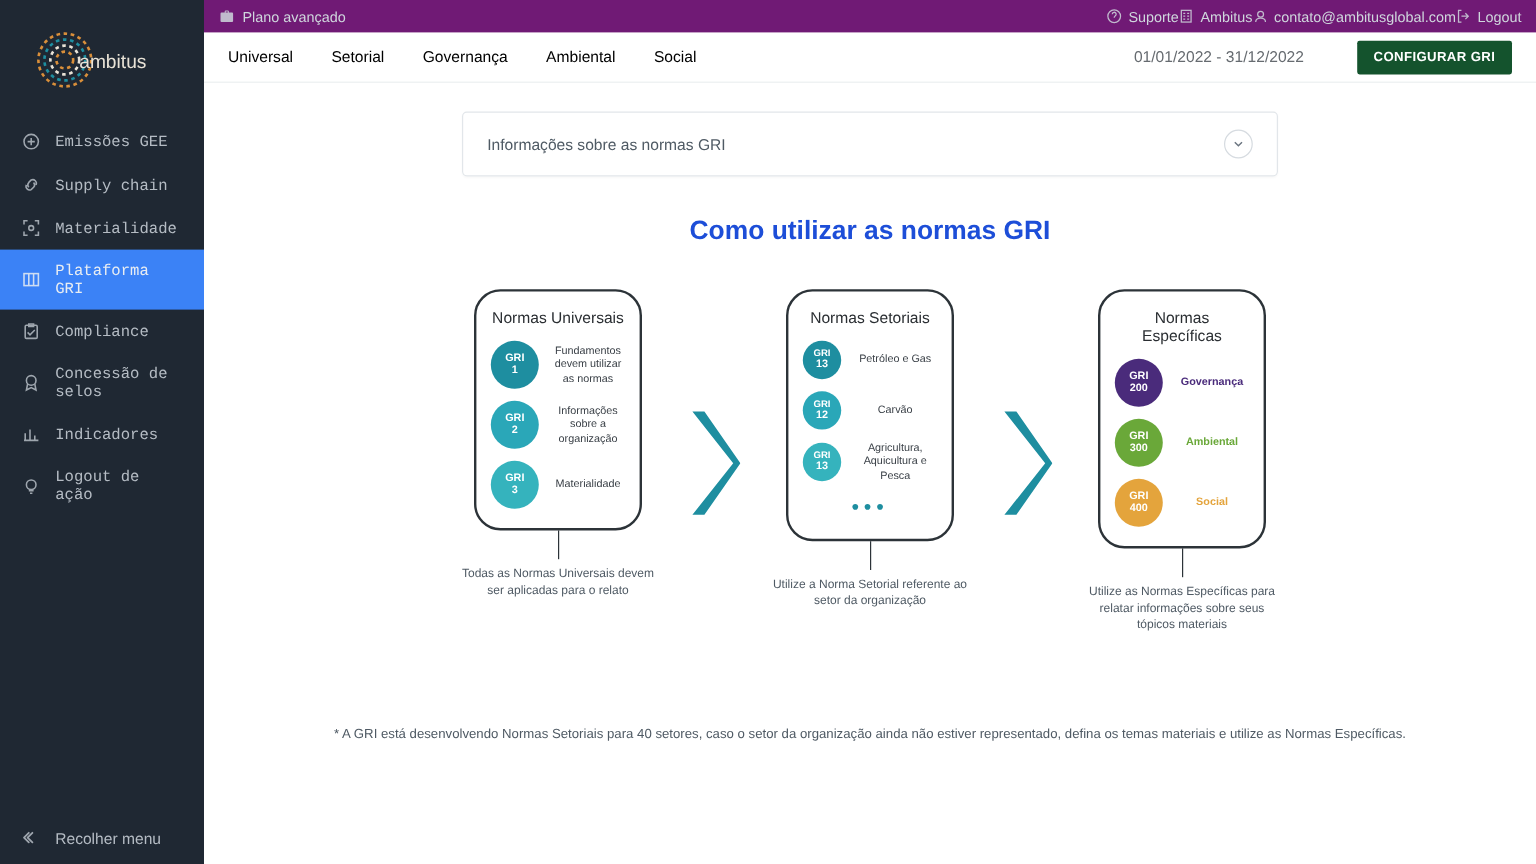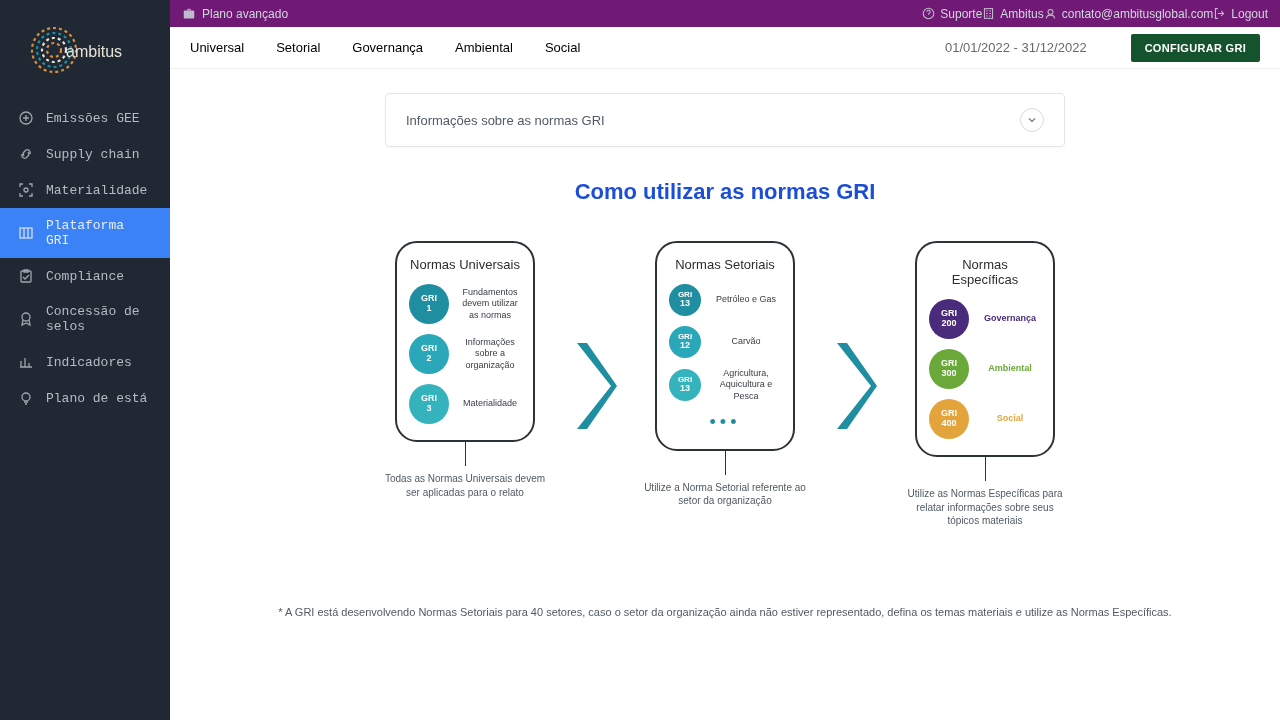--- a/index.html
+++ b/index.html
@@ -149,23 +149,31 @@
           </span>
         <span>Indicadores</span>
       </div>
       <div class="nav-item">
         <span class="nav-icon">
             <svg width="16" height="16" viewBox="0 0 16 16" fill="none" stroke="#b5bcc4" stroke-width="1.3">
               <circle cx="8" cy="7" r="4"></circle>
               <path d="M6 12h4M7 14h2"></path>
             </svg>
           </span>
-        <span>Plano de está</span>
+        <span>Logout de ação</span>
       </div>
     </nav>
+    <div class="sidebar-footer">
+      <span class="nav-icon">
+          <svg width="16" height="16" viewBox="0 0 16 16" fill="none" stroke="#b5bcc4" stroke-width="1.5">
+            <path d="M9 4l-4 4 4 4M6 4l-4 4 4 4" stroke-linecap="round" stroke-linejoin="round"></path>
+          </svg>
+        </span>
+      <span>Recolher menu</span>
+    </div>
   </aside>
 
   <div class="main">
     <div class="topbar-dark">
       <div class="left">
         <svg width="14" height="14" viewBox="0 0 16 16" fill="#cfd6dd">
             <path d="M6 4V3a1 1 0 0 1 1-1h2a1 1 0 0 1 1 1v1h3a1 1 0 0 1 1 1v7a1 1 0 0 1-1 1H3a1 1 0 0 1-1-1V5a1 1 0 0 1 1-1h3zm1 0h2V3H7v1z"></path>
           </svg>
         <span>Plano avançado</span>
       </div>

